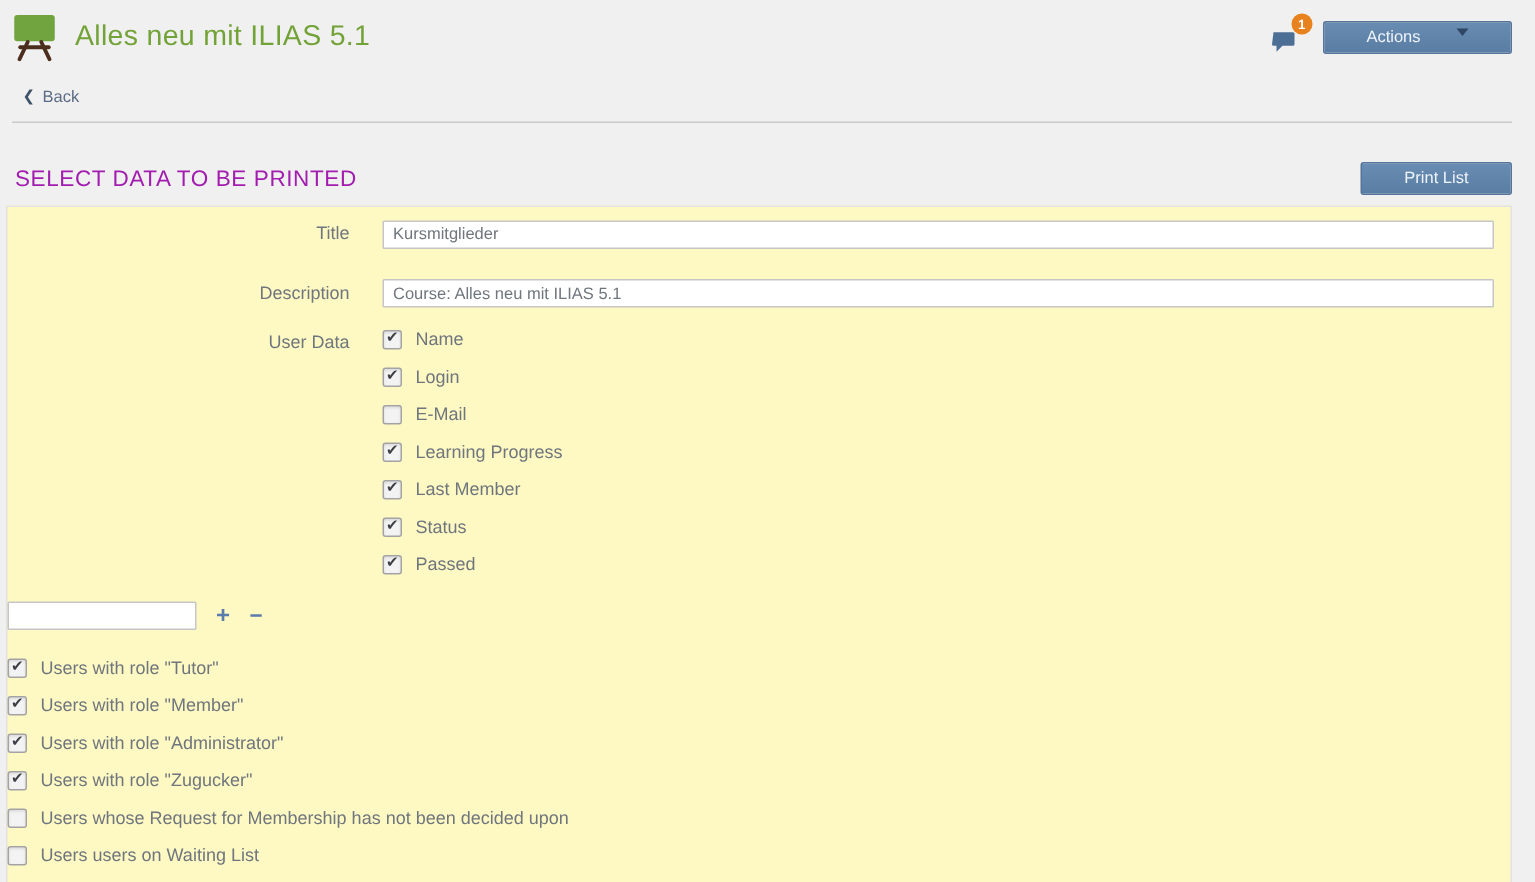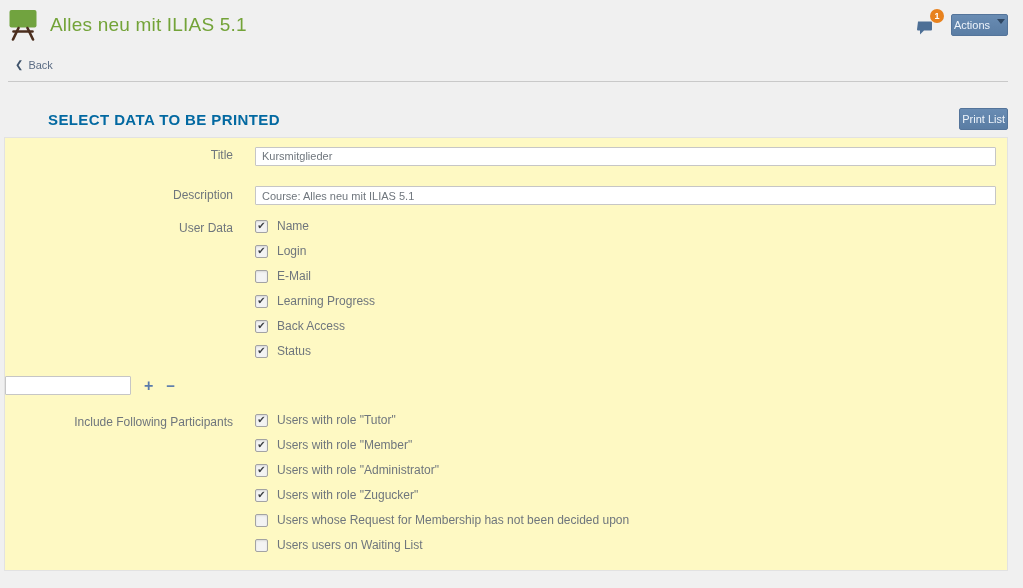--- a/index.html
+++ b/index.html
@@ -26,44 +26,44 @@
   .notify { position:relative; width:20px; height:20px; cursor:pointer; }
   .notify svg { position:absolute; left:0; bottom:0; }
   .badge {
     position:absolute; top:-6px; right:-7px;
     min-width:14px; height:14px; border-radius:8px;
     background:#e8821e; color:#fff;
     font-size:9px; font-weight:bold; line-height:14px; text-align:center;
     padding:0 3px;
   }
   .btn {
-    display:inline-flex; align-items:flex-start; gap:7px;
+    display:inline-flex; align-items:flex-start; gap:24px;
     background:linear-gradient(#698cb3,#5a7da4);
     border:1px solid #54749a; border-radius:2px;
     color:#eef4fb; font-size:11px;
-    padding:4px 2px; cursor:pointer; text-decoration:none;
+    padding:4px 28px; cursor:pointer; text-decoration:none;
   }
   .caret {
     width:0; height:0; display:inline-block;
     border-left:4px solid transparent; border-right:4px solid transparent;
     border-top:5px solid #2f4763;
   }
 
   
   .toolbar { padding:8px 0 9px; border-bottom:1px solid #c9c9c9; }
   .back-link {
     display:inline-flex; align-items:center; gap:5px;
     font-size:11px; color:#5b6c84; text-decoration:none; cursor:pointer;
     padding-left:7px;
   }
   .back-chevron { font-size:10px; color:#3f536b; }
 
   
   .section-head { display:flex; align-items:center; margin-top:26px; margin-bottom:7px; }
-  .section-title { font-size:15px; color:#0369a1; letter-spacing:.4px; font-weight:700; padding-left:2px;margin-left:38px; }
+  .section-title { font-size:15px; color:#a21caf; letter-spacing:.4px; font-weight:400; padding-left:2px; }
   .section-head .btn { margin-left:auto; }
 
   
   .panel {
     background:#fef9c3;
     border:1px solid #e2e2e2;
     margin-left:-4px; margin-right:0;
     padding:8px 0 18px;
   }
   .row { display:flex; }
@@ -184,41 +184,44 @@
         <div class="cb-row">
           <span class="cb"></span>
           <span class="cb-label">E-Mail</span>
         </div>
         <div class="cb-row">
           <span class="cb" data-checked=""></span>
           <span class="cb-label">Learning Progress</span>
         </div>
         <div class="cb-row">
           <span class="cb" data-checked=""></span>
-          <span class="cb-label">Back Access</span>
+          <span class="cb-label">Last Member</span>
         </div>
         <div class="cb-row">
           <span class="cb" data-checked=""></span>
           <span class="cb-label">Status</span>
+        </div>
+        <div class="cb-row">
+          <span class="cb" data-checked=""></span>
+          <span class="cb-label">Passed</span>
         </div>
       </div>
     </div>
 
     <div class="row mt-lg">
       <div class="ctrl">
         <div class="addcol-wrap">
           <input class="text small" type="text" value="" style="">
           <a class="mini-btn">+</a>
           <a class="mini-btn minus">−</a>
         </div>
       </div>
     </div>
 
     <div class="row mt-lg">
-      <div class="lbl">Include Following Participants</div>
       <div class="ctrl">
         <div class="cb-row">
           <span class="cb" data-checked=""></span>
           <span class="cb-label">Users with role "Tutor"</span>
         </div>
         <div class="cb-row">
           <span class="cb" data-checked=""></span>
           <span class="cb-label">Users with role "Member"</span>
         </div>
         <div class="cb-row">

